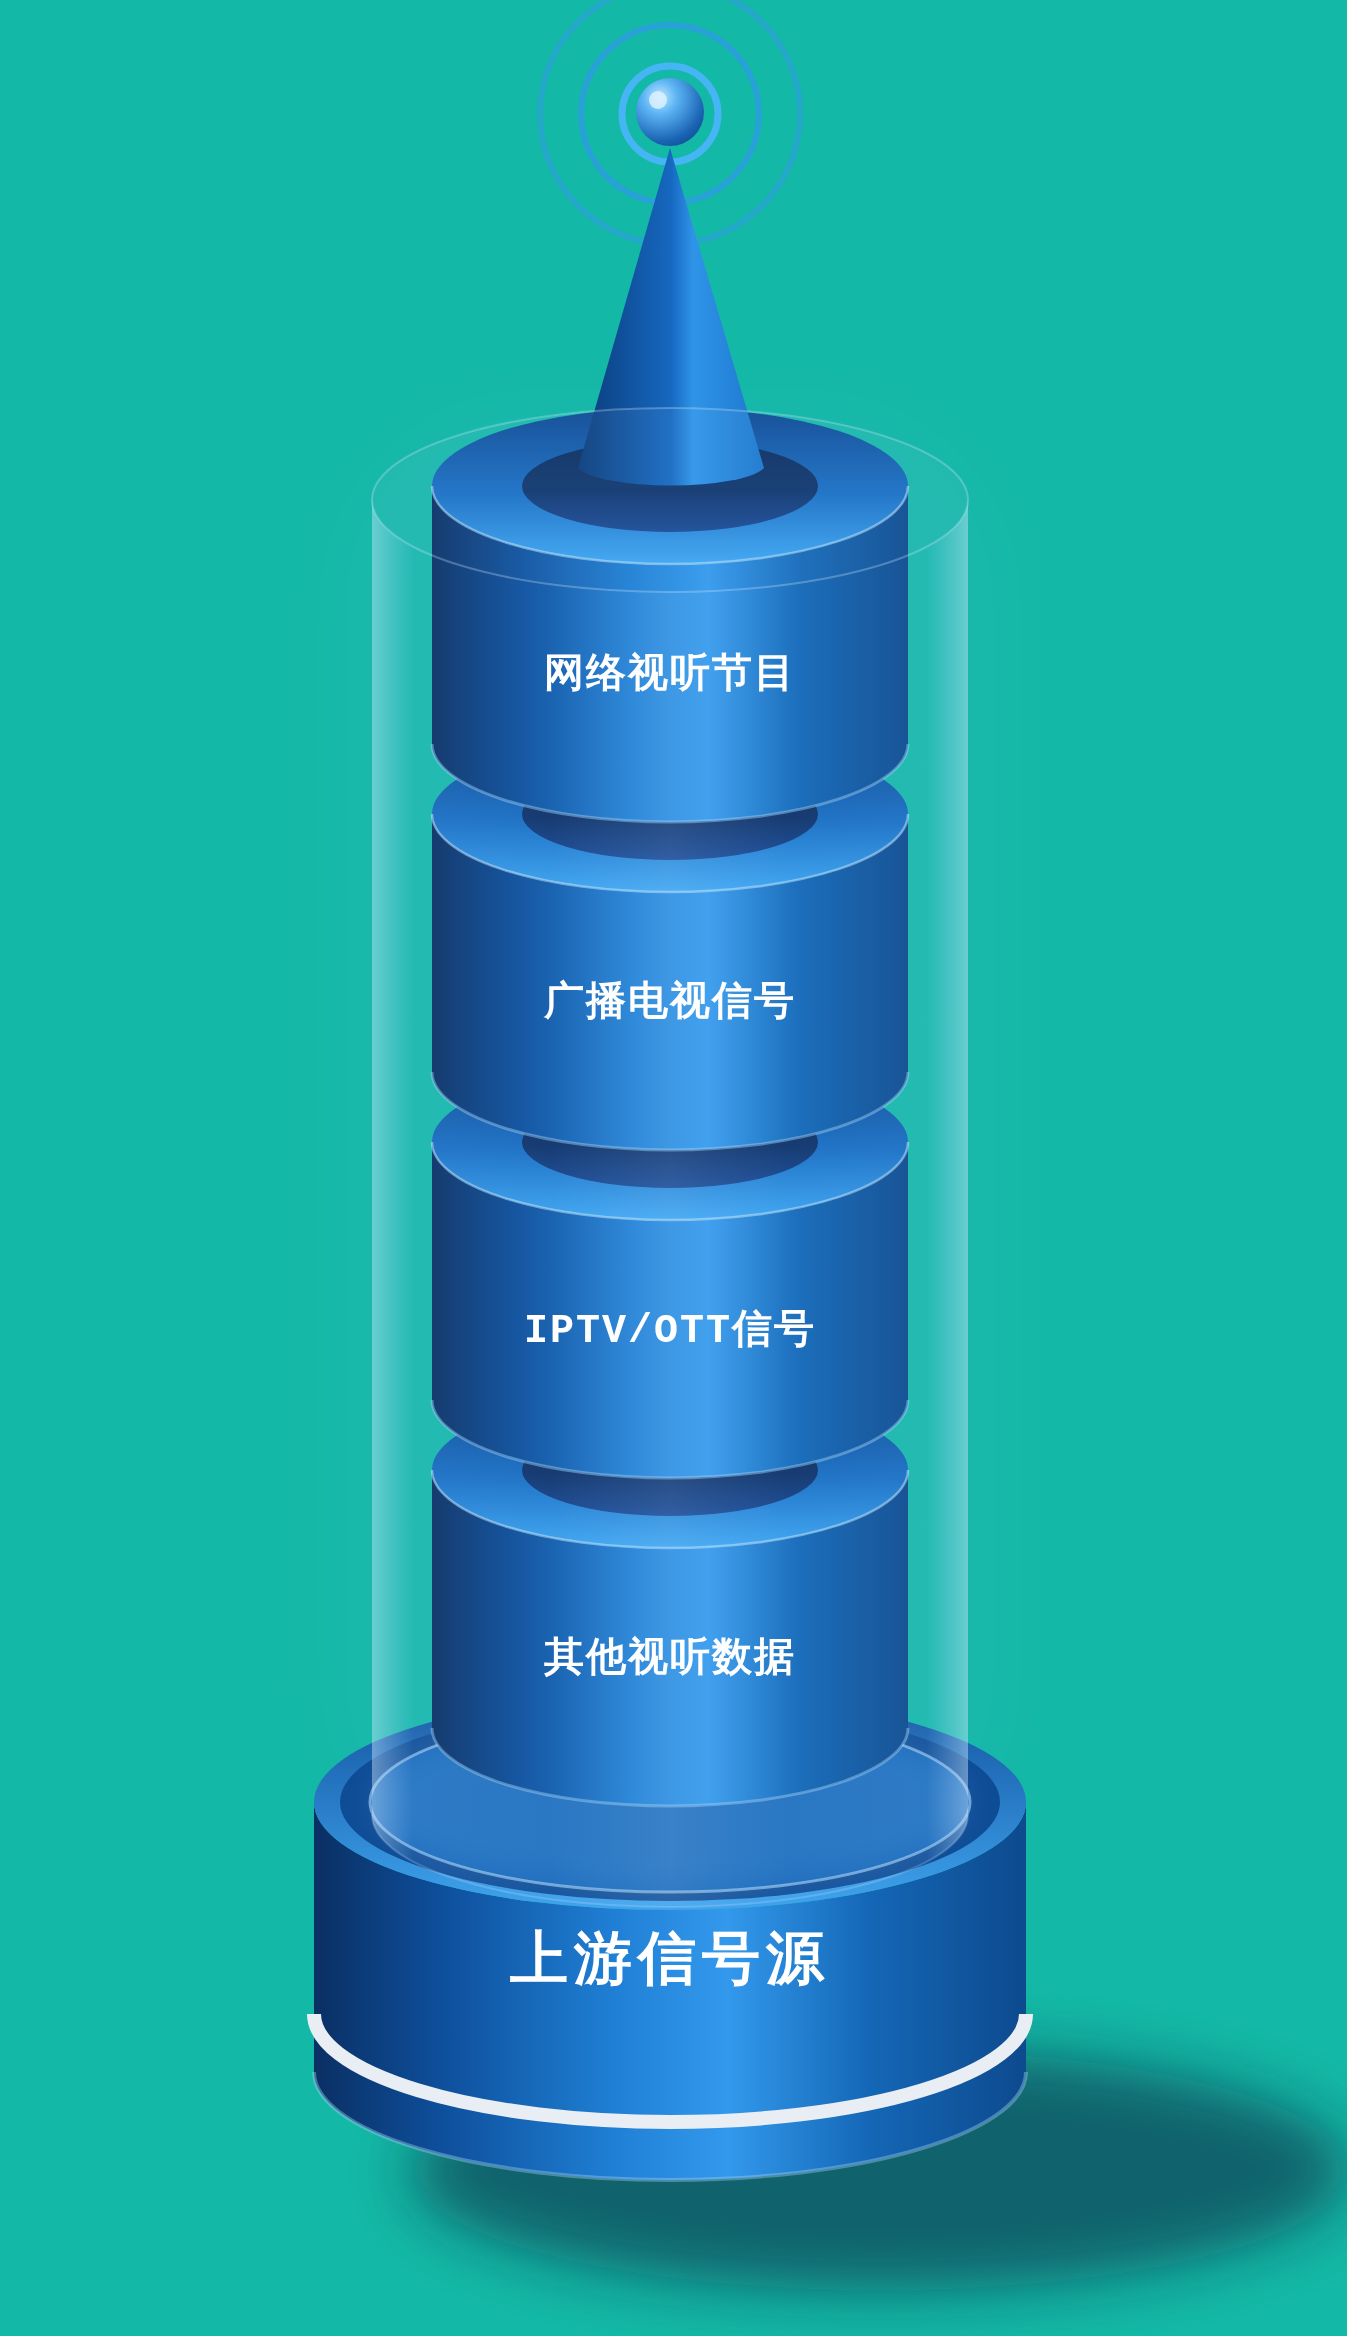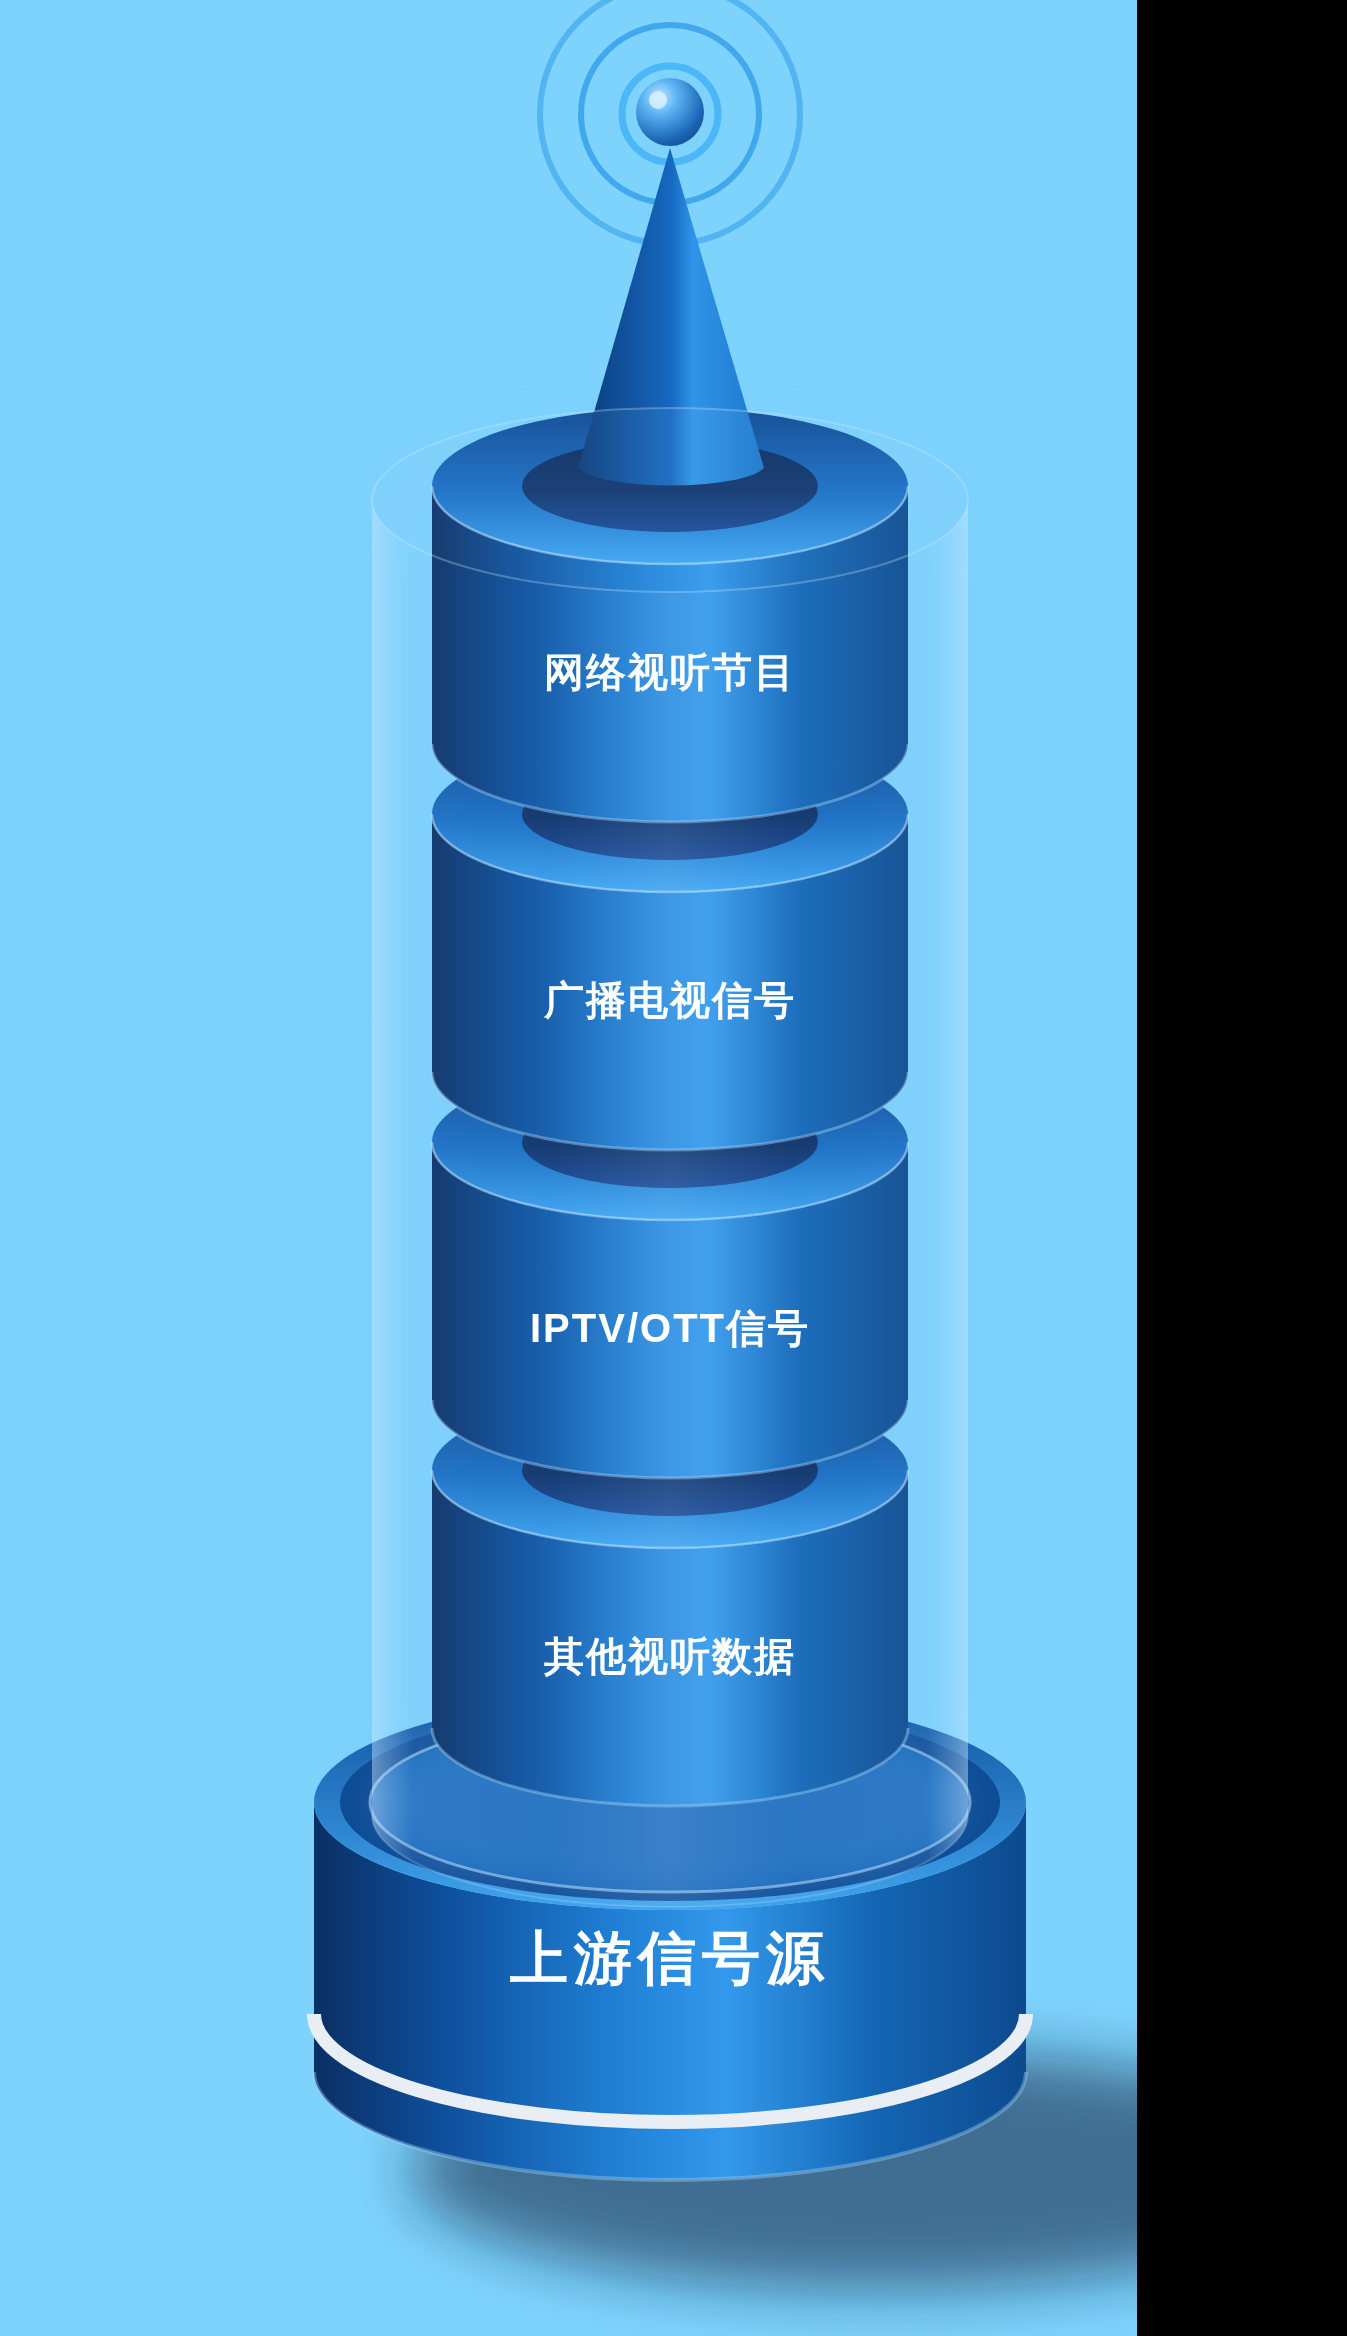--- a/index.html
+++ b/index.html
@@ -2,25 +2,25 @@
 <html><head>
 <meta charset="utf-8">
 <style>
   html, body {
     margin: 0;
     padding: 0;
     background: #000000;
   }
   .stage {
     position: relative;
-    width: 1137px;
+    width: 1347px;
     height: 2336px;
-    background: #7dd3fc;
+    background: #14b8a6;
     overflow: hidden;
-    font-family: Liberation Sans, sans-serif;
+    font-family: Liberation Mono, monospace;
   }
   svg { display: block; }
   .layer-label {
     fill: #ffffff;
     font-size: 40px;
     font-weight: 700;
     letter-spacing: 2px;
   }
   .base-label {
     fill: #ffffff;

